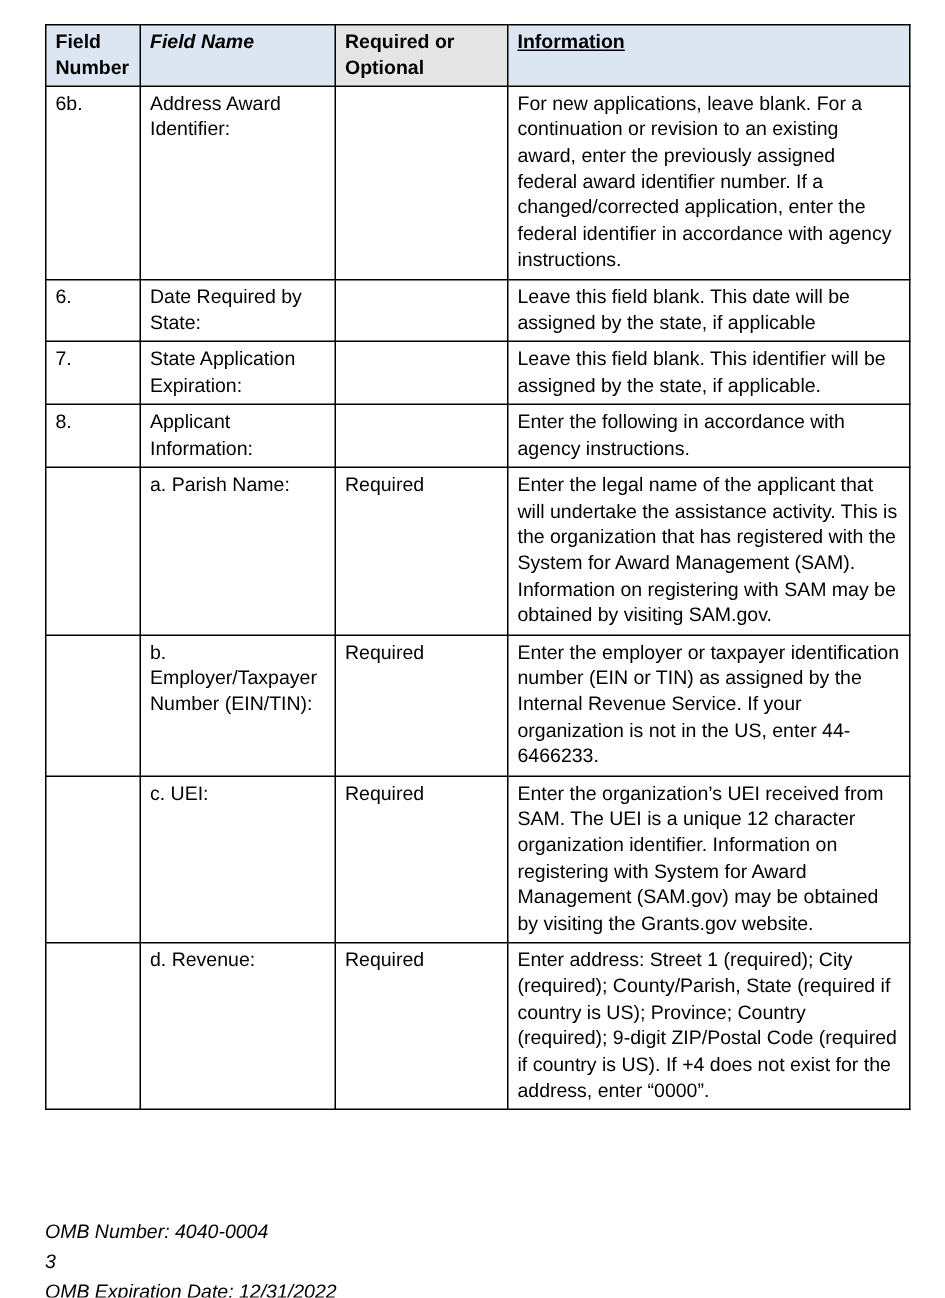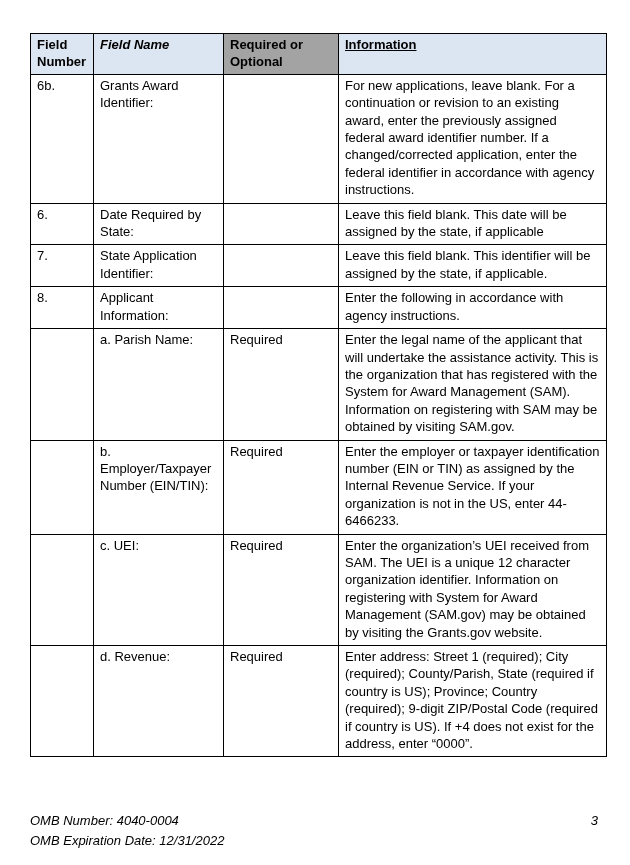--- a/index.html
+++ b/index.html
@@ -11,21 +11,21 @@
     height: 865px;
     background: #ffffff;
     position: relative;
     font-family: "Liberation Sans", "DejaVu Sans", sans-serif;
     color: #000000;
     overflow: hidden;
   }
   .doc-table {
     position: absolute;
     left: 30px;
-    top: 33px;
+    top: 16px;
     width: 576px;
     border-collapse: collapse;
     table-layout: fixed;
   }
   .doc-table th,
   .doc-table td {
     border: 1px solid #000000;
     vertical-align: top;
     padding: 2px 6px 4px 6px;
     font-size: 13px;
@@ -47,57 +47,57 @@
     position: absolute;
     left: 30px;
     top: 811px;
     width: 568px;
     font-style: italic;
     font-size: 13px;
     line-height: 20px;
   }
   .footer-line1 {
     display: flex;
-    justify-content: space-between;
+    flex-direction: column;
   }
 </style>
 </head>
 <body>
 
 <table class="doc-table">
   <colgroup>
     <col class="col-num">
       <col class="col-name">
       <col class="col-req">
       <col class="col-info">
   </colgroup>
   <thead>
     <tr>
       <th style="background: rgb(220, 230, 242);">Field Number</th>
       <th style="background: rgb(220, 230, 242); font-style: italic;">Field Name</th>
-      <th style="background: #a3a3a3; margin-top: 24px;">Required or Optional</th>
+      <th style="background: #e5e5e5; margin-top: 24px;">Required or Optional</th>
       <th style="background: rgb(220, 230, 242); text-decoration: underline;">Information</th>
     </tr>
   </thead>
   <tbody>
     <tr>
       <td>6b.</td>
-      <td>Grants Award Identifier:</td>
+      <td>Address Award Identifier:</td>
       <td></td>
       <td>For new applications, leave blank. For a continuation or revision to an existing award, enter the previously assigned federal award identifier number. If a changed/corrected application, enter the federal identifier in accordance with agency instructions.</td>
     </tr>
     <tr>
       <td>6.</td>
       <td>Date Required by State:</td>
       <td></td>
       <td>Leave this field blank. This date will be assigned by the state, if applicable</td>
     </tr>
     <tr>
       <td>7.</td>
-      <td>State Application Identifier:</td>
+      <td>State Application Expiration:</td>
       <td></td>
       <td>Leave this field blank. This identifier will be assigned by the state, if applicable.</td>
     </tr>
     <tr>
       <td>8.</td>
       <td>Applicant Information:</td>
       <td></td>
       <td>Enter the following in accordance with agency instructions.</td>
     </tr>
     <tr>

